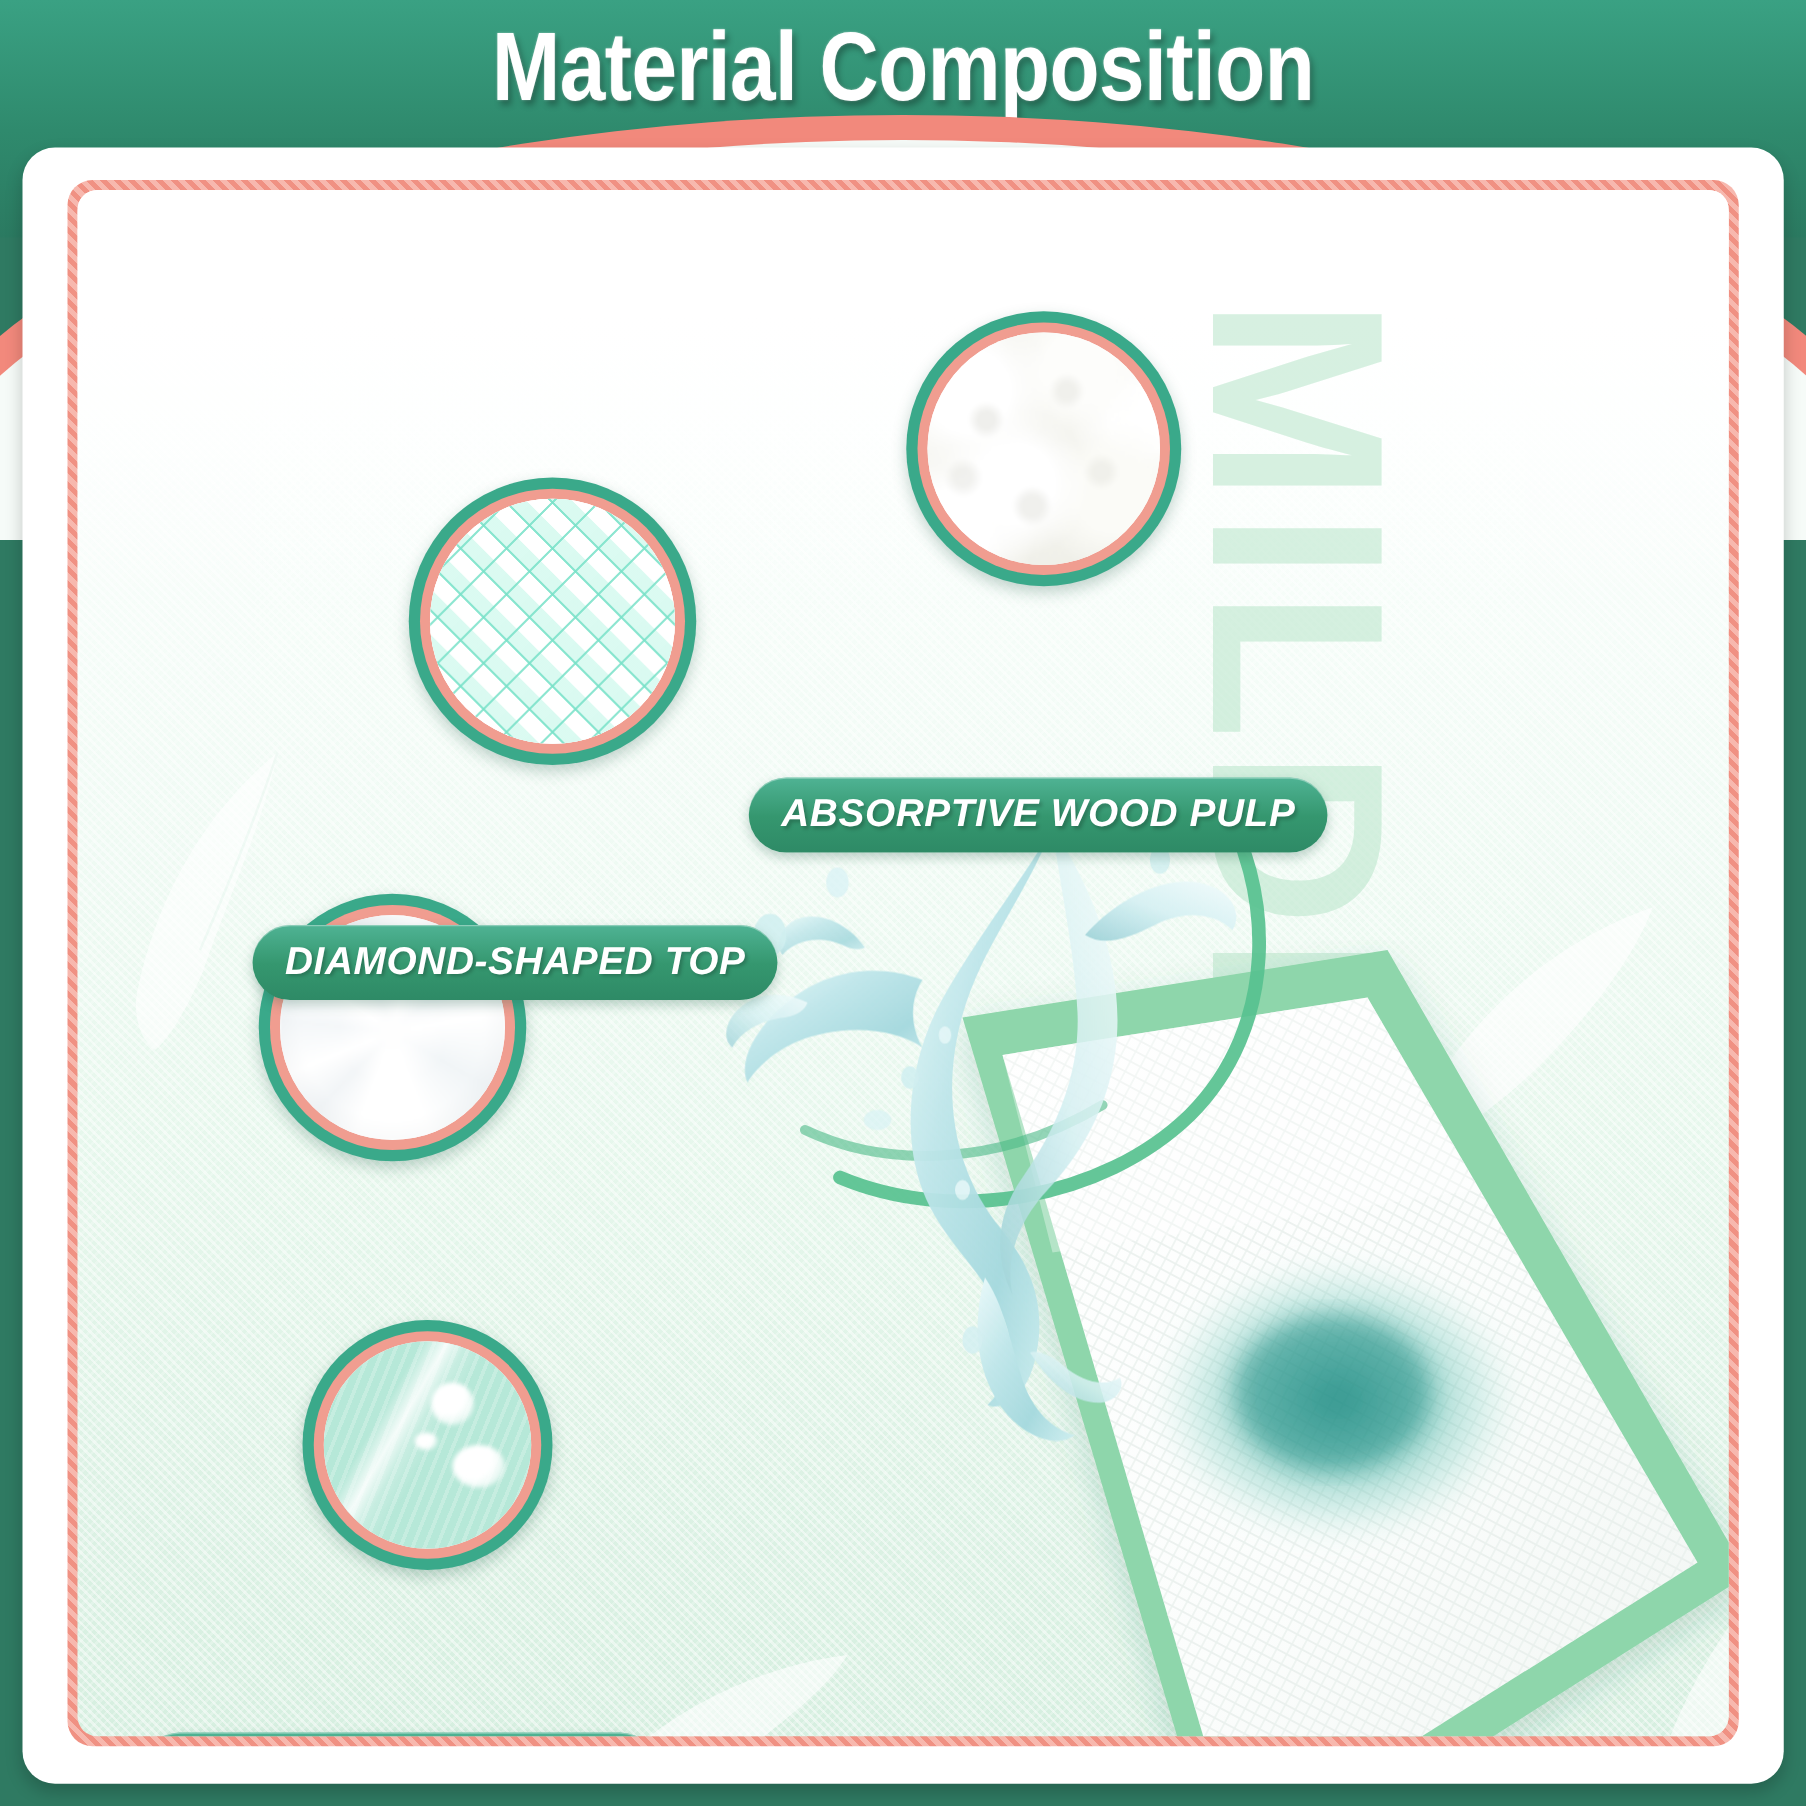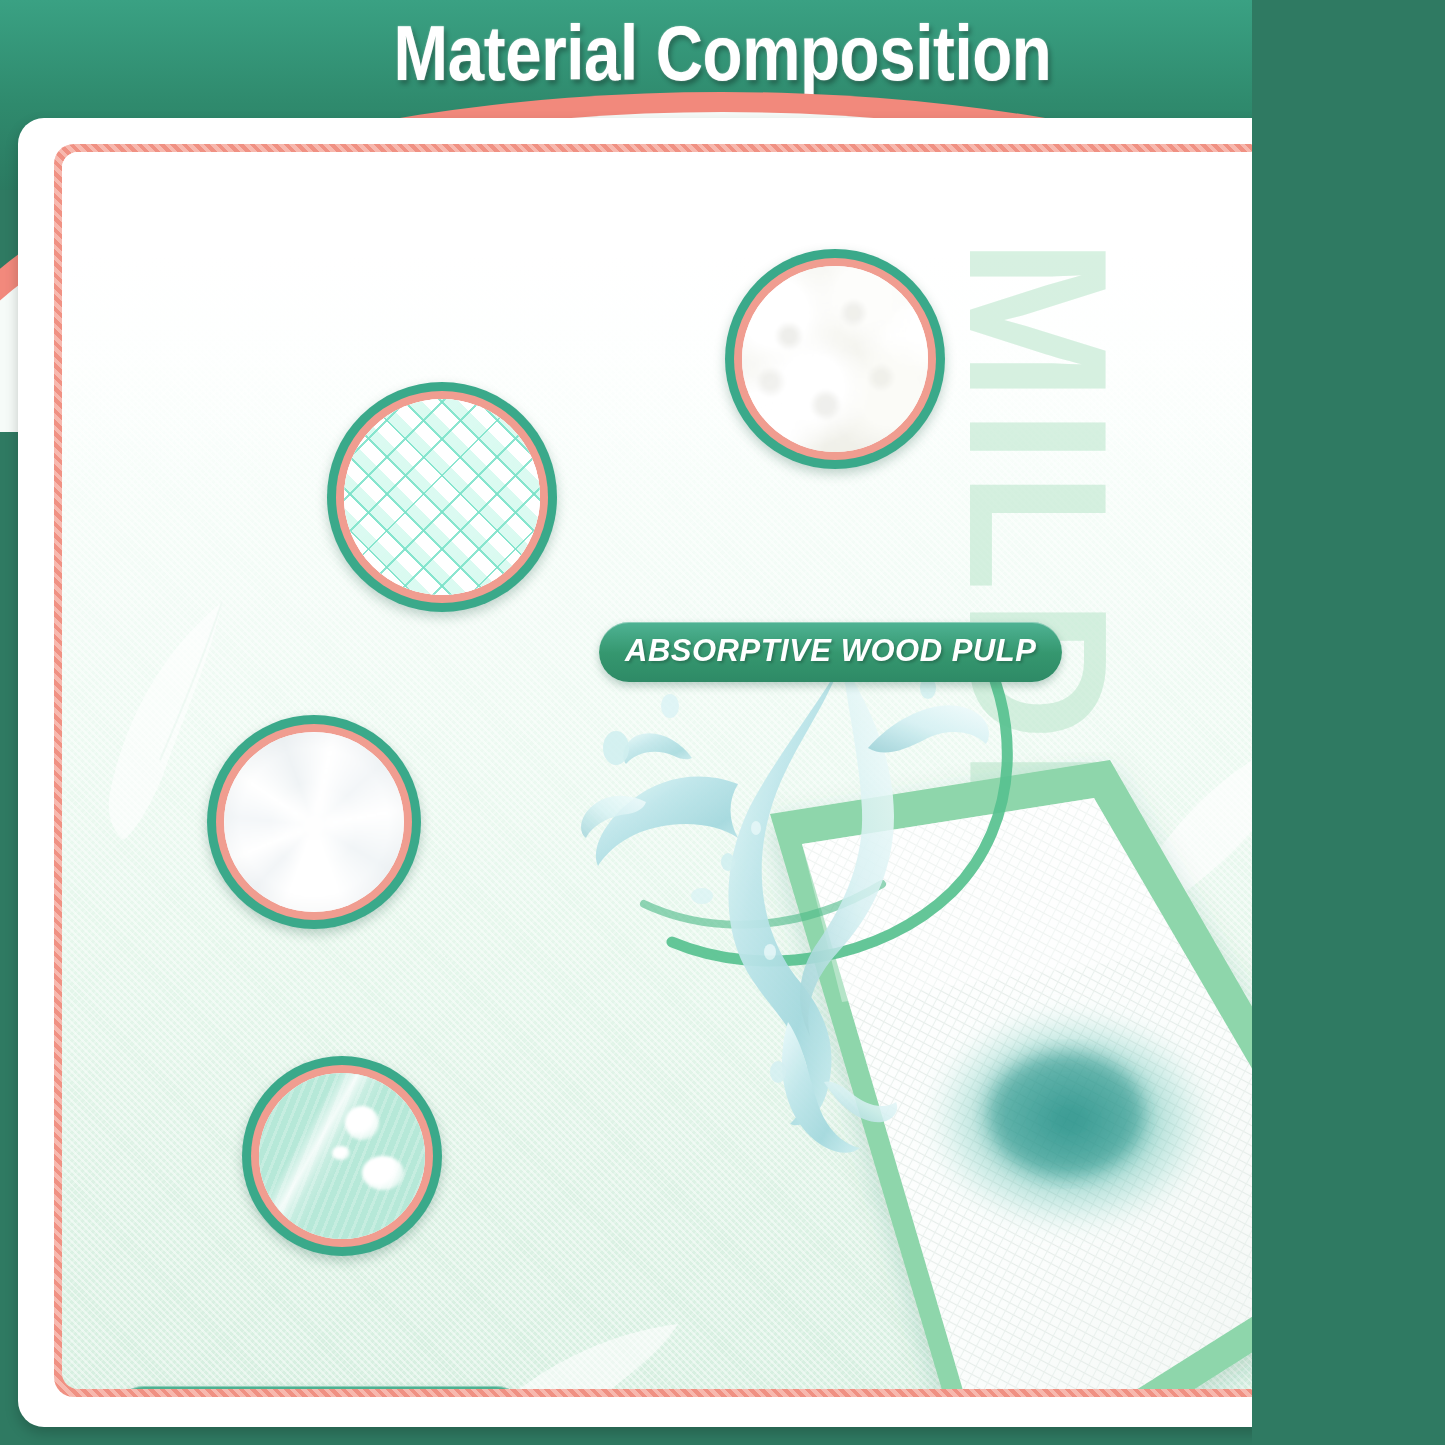--- a/index.html
+++ b/index.html
@@ -1,21 +1,21 @@
 <!DOCTYPE html>
 <html><head>
 <meta charset="utf-8">
 <style>
   html,body{margin:0;padding:0;}
   body{
     width:1445px;height:1445px;overflow:hidden;
     font-family:"Liberation Sans","DejaVu Sans",sans-serif;
     background:#2f7a62;
   }
-  #stage{position:relative;width:1252px;height:1445px;overflow:hidden;}
+  #stage{position:relative;width:1445px;height:1445px;overflow:hidden;}
 
   
   .header{
     position:absolute;left:0;top:0;width:1445px;height:190px;
     background:linear-gradient(180deg,#3aa183 0%,#2f8a6d 55%,#2b7a61 100%);
     overflow:hidden;z-index:5;
   }
   .header-title{
     position:absolute;left:0;top:14px;width:1445px;text-align:center;
     color:#ffffff;font-size:78px;font-weight:bold;
@@ -381,20 +381,21 @@
         </svg>
       </div>
 
       <div class="swatch" style="left:265px;top:230px;width:230px;height:230px;">
         <div class="ring-outer"></div>
         <div class="ring-inner"></div>
         <div class="photo">
           <div class="tex-diamond"></div>
         </div>
       </div>
+      <div class="pill" style="left:140px;top:588px;">DIAMOND-SHAPED TOP</div>
 
       <div class="swatch" style="left:663px;top:97px;width:220px;height:220px;">
         <div class="ring-outer"></div>
         <div class="ring-inner"></div>
         <div class="photo">
           <div class="tex-pulp"></div>
         </div>
       </div>
       <div class="pill" style="left:537px;top:458px;margin-top:12px;">ABSORPTIVE WOOD PULP</div>
 

